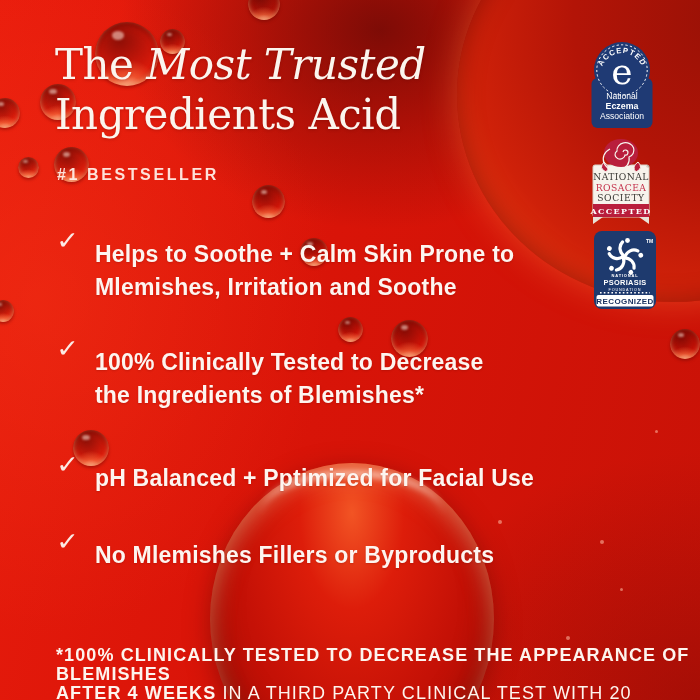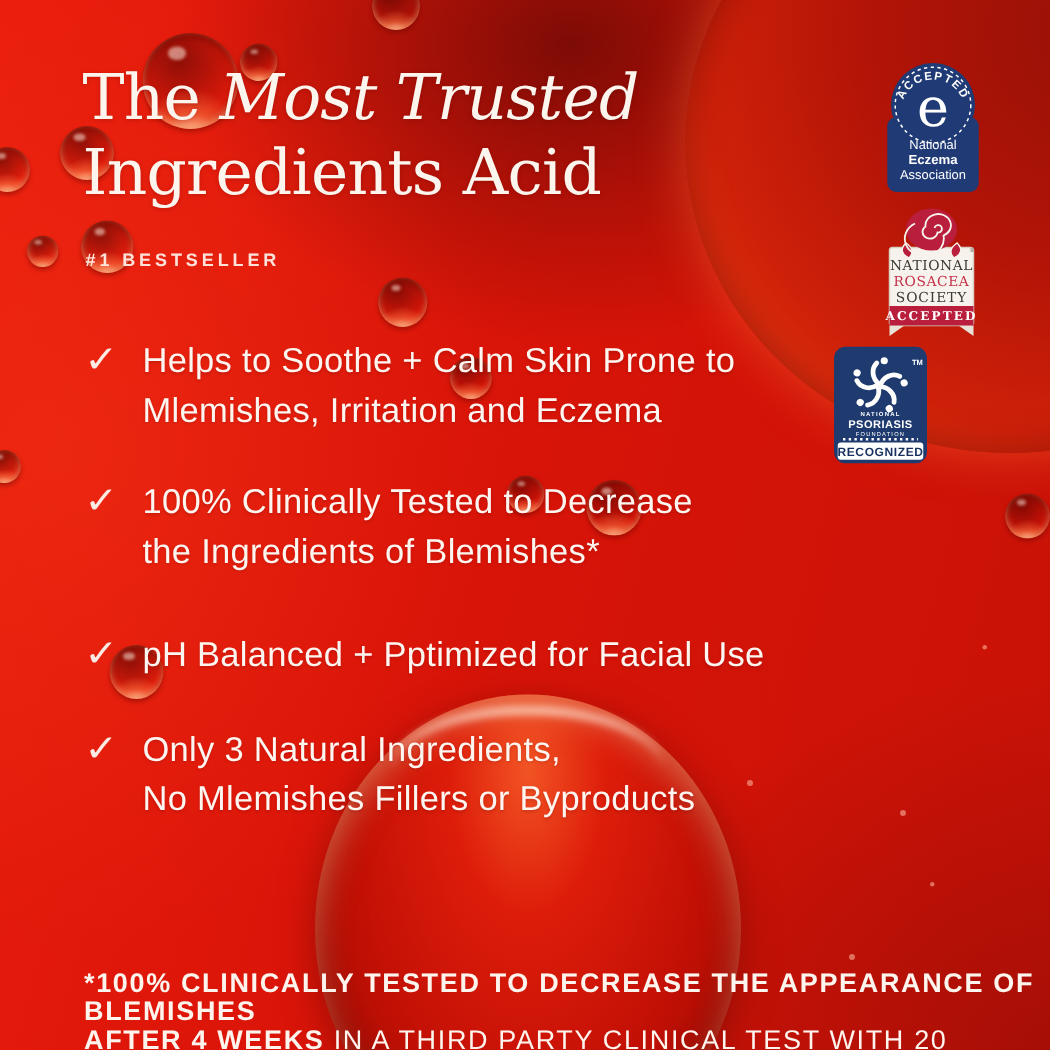--- a/index.html
+++ b/index.html
@@ -45,28 +45,28 @@
   .speck{position:absolute;border-radius:50%;background:rgba(255,190,165,.55);}
   
   .headline{
     position:absolute;left:55px;top:40px;margin:0;color:#fbf5ee;font-weight:400;
     font-family:"DejaVu Serif","Liberation Serif",serif;font-size:42px;line-height:50px;letter-spacing:-.5px;
     text-shadow:0 1px 3px rgba(80,5,3,.25);
   }
   .headline em{font-style:italic;font-weight:400;}
   .bestseller{
     position:absolute;left:57px;top:166px;color:rgba(255,237,230,.95);
-    font-size:12px;font-weight:600;letter-spacing:2.6px;
+    font-size:16px;font-weight:600;letter-spacing:2.6px;
   }
   .benefits{position:absolute;left:57px;top:224px;width:505px;margin:0;padding:0;list-style:none;color:#fdf5f0;}
   .benefits li{display:flex;gap:17px;align-items:flex-start;}
   .benefits li+li{margin-top:0;}
   .b1{margin-bottom:28px;} .b2{margin-bottom:36px;} .b3{margin-bottom:30px;}
   .check{font-size:25px;line-height:33px;font-weight:400;opacity:.95;transform:scaleX(1.08);}
-  .blines{font-size:23px;line-height:33px;font-weight:400;letter-spacing:.2px;text-shadow:0 1px 2px rgba(80,5,3,.2);}
+  .blines{font-size:23px;line-height:33px;font-weight:700;letter-spacing:.2px;text-shadow:0 1px 2px rgba(80,5,3,.2);margin-top:14px;}
   .footnote{
     position:absolute;left:56px;top:646px;color:#fdf4ee;font-size:18px;line-height:19px;
     letter-spacing:1.1px;font-weight:700;
   }
   .footnote .light{font-weight:500;}
   
   .badge{position:absolute;}
   .svg-sans{font-family:"Liberation Sans",sans-serif;}
   .svg-serif{font-family:"DejaVu Serif","Liberation Serif",serif;}
 </style>
@@ -106,40 +106,39 @@
     <span>Ingredients Acid</span>
   </h1>
 
   <div class="bestseller">#1 BESTSELLER</div>
 
   <ul class="benefits">
     <li class="b1">
       <span class="check">✓</span>
       <div class="blines">
         <div>Helps to Soothe + Calm Skin Prone to</div>
-        <div>Mlemishes, Irritation and Eczema</div>
+        <div>Mlemishes, Irritation and Soothe</div>
       </div>
     </li>
     <li class="b2">
       <span class="check">✓</span>
       <div class="blines">
         <div>100% Clinically Tested to Decrease</div>
         <div>the Ingredients of Blemishes*</div>
       </div>
     </li>
     <li class="b3">
       <span class="check">✓</span>
       <div class="blines">
         <div>pH Balanced + Pptimized for Facial Use</div>
       </div>
     </li>
     <li>
       <span class="check">✓</span>
       <div class="blines">
-        <div>Only 3 Natural Ingredients,</div>
         <div>No Mlemishes Fillers or Byproducts</div>
       </div>
     </li>
   </ul>
 
   <div class="badge" style="left:591px;top:40px;width:62px;height:90px;">
     <svg width="62" height="90" viewBox="0 0 62 90">
       <rect x="0.5" y="38" width="61" height="50" rx="6" fill="#1f3a74"></rect>
       <circle cx="31" cy="30" r="28" fill="#1f3a74"></circle>
       <circle cx="31" cy="30" r="25.2" fill="none" stroke="#ffffff" stroke-width="1" stroke-dasharray="2.2 2.3"></circle>
@@ -169,21 +168,21 @@
       </g>
       <text class="svg-sans" x="58" y="31" text-anchor="middle" font-size="4" fill="#6b6257">®</text>
       <text class="svg-serif" x="31" y="43" text-anchor="middle" font-size="9.2" fill="#3c3a36" letter-spacing=".4">NATIONAL</text>
       <text class="svg-serif" x="31" y="53.5" text-anchor="middle" font-size="9.2" fill="#c4304a" letter-spacing=".4">ROSACEA</text>
       <text class="svg-serif" x="31" y="64" text-anchor="middle" font-size="9.2" fill="#3c3a36" letter-spacing=".6">SOCIETY</text>
       <rect x="3" y="67" width="56" height="13" fill="#b91e3c"></rect>
       <text class="svg-serif" x="31" y="76.5" text-anchor="middle" font-size="8" font-weight="bold" fill="#ffffff" letter-spacing="1.4">ACCEPTED</text>
     </svg>
   </div>
 
-  <div class="badge" style="left:556px;top:231px;width:80px;height:78px;">
+  <div class="badge" style="left:594px;top:231px;width:80px;height:78px;">
     <svg width="62" height="78" viewBox="0 0 62 78">
       <rect x="0" y="0" width="62" height="78" rx="8" fill="#1e3a6e"></rect>
       <text class="svg-sans" x="52" y="12" font-size="5" font-weight="bold" fill="#ffffff">TM</text>
       <g stroke="#ffffff" fill="#ffffff">
         <g>
             <path d="M30 25 C25.5 21.5 24.5 15 28.5 11" fill="none" stroke-width="3.2" stroke-linecap="round"></path>
             <circle cx="33.5" cy="9.5" r="2.4" stroke="none"></circle>
           </g>
         <g transform="rotate(72 30 26)">
             <path d="M30 25 C25.5 21.5 24.5 15 28.5 11" fill="none" stroke-width="3.2" stroke-linecap="round"></path>

